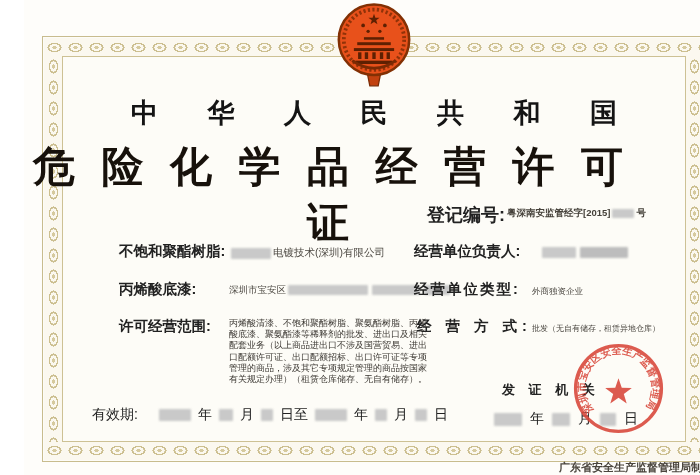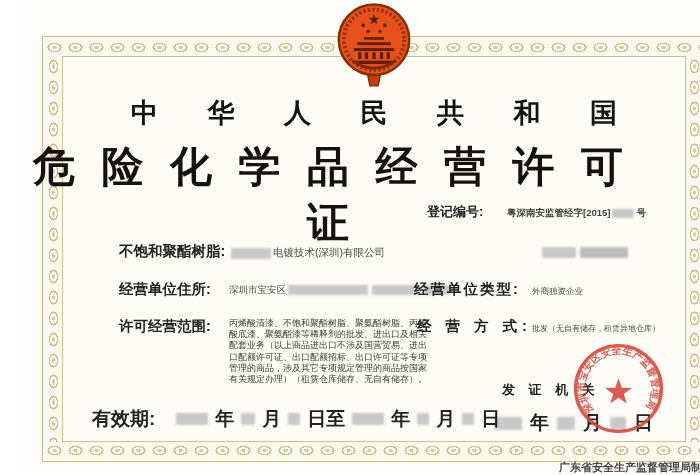--- a/index.html
+++ b/index.html
@@ -38,21 +38,21 @@
 
   
   .lbl  { position:absolute; font-weight:700; color:#222; font-size:14.5px; white-space:nowrap; }
   .val  { position:absolute; color:#4c4842; font-size:10px; white-space:nowrap; }
   .tiny { font-size:8.5px; color:#4c4842; }
   .scope-text { position:absolute; left:205px; top:318px; width:198px;
     font-size:9px; line-height:11.2px; color:#3c3833; text-align:justify; }
   .redact { display:inline-block; vertical-align:middle; background:#c9c9c9;
     filter:blur(1.3px); border-radius:1px; margin:0 2px; }
   .daterow { position:absolute; display:flex; align-items:center;
-    font-weight:700; font-size:19px; color:#222; white-space:nowrap; }
+    font-weight:400; font-size:14px; color:#222; white-space:nowrap; }
   .footer-text { position:absolute; top:460px; font-size:11px; font-weight:700; color:#4a453d; }
 </style>
 </head>
 <body>
 
 <div class="page">
 
   <div class="frame">
     <div class="band h top"></div>
     <div class="band h bottom"></div>
@@ -79,34 +79,35 @@
         <rect x="57" y="60" width="4" height="8"></rect>
       <rect x="65" y="60" width="4" height="8"></rect>
     </g>
     <rect x="28" y="70" width="44" height="4" fill="#5e2002"></rect>
     <path d="M24 70 Q50 88 76 70" fill="none" stroke="#7a2a04" stroke-width="3.5"></path>
   </svg>
 
   <div class="title-country">中 华 人 民 共 和 国</div>
   <div class="title-license">危 险 化 学 品 经 营 许 可 证</div>
 
-  <div class="lbl" style="left:403px; top:203px; font-size:13px;">登记编号:</div>
+  <div class="lbl" style="left:403px; top:203px; font-size:18px;">登记编号:</div>
   <div class="val" style="left:483px; top:207px; font-size:9.5px; font-weight:700; color:#45413a;">
     <span>粤深南安监管经字[2015]</span><span class="redact" style="width:22px;height:9px;"></span><span>号</span>
   </div>
 
   <div class="lbl" style="left:95px; top:242px;">不饱和聚酯树脂:</div>
   <div class="val" style="left:205px; top:246px; font-size:10.5px;">
     <span class="redact" style="width:40px;height:11px;"></span><span>电镀技术(深圳)有限公司</span>
   </div>
+  <div class="lbl" style="left:390px; top:242px;">经营单位负责人:</div>
   <div class="val" style="left:516px; top:246px;">
     <span class="redact" style="width:34px;height:11px;"></span><span class="redact" style="width:48px;height:11px; background:#bdbdbd;"></span>
   </div>
 
-  <div class="lbl" style="left:95px; top:280px;">经营单位住所:</div>
+  <div class="lbl" style="left:95px; top:280px;">丙烯酸底漆:</div>
   <div class="val" style="left:205px; top:284px; font-size:9.5px;">
     <span>深圳市宝安区</span><span class="redact" style="width:80px;height:10px;"></span><span class="redact" style="width:48px;height:10px;"></span><span class="redact" style="width:26px;height:10px;"></span>
   </div>
   <div class="lbl" style="left:390px; top:280px; letter-spacing:2px;">经营单位类型:</div>
   <div class="val tiny" style="left:508px; top:286px; position:absolute;">外商独资企业</div>
 
   <div class="lbl" style="left:95px; top:317px;">许可经营范围:</div>
   <div class="scope-text">丙烯酸清漆、不饱和聚酯树脂、聚氨酯树脂、丙烯酸底漆、聚氨酯漆等稀释剂的批发、进出口及相关配套业务（以上商品进出口不涉及国营贸易、进出口配额许可证、出口配额招标、出口许可证等专项管理的商品，涉及其它专项规定管理的商品按国家有关规定办理）（租赁仓库储存、无自有储存）。</div>
   <div class="lbl" style="left:393px; top:317px; letter-spacing:5px;">经 营 方 式:</div>
   <div class="val tiny" style="left:508px; top:323px; position:absolute; font-size:8px;">批发（无自有储存，租赁异地仓库）</div>

